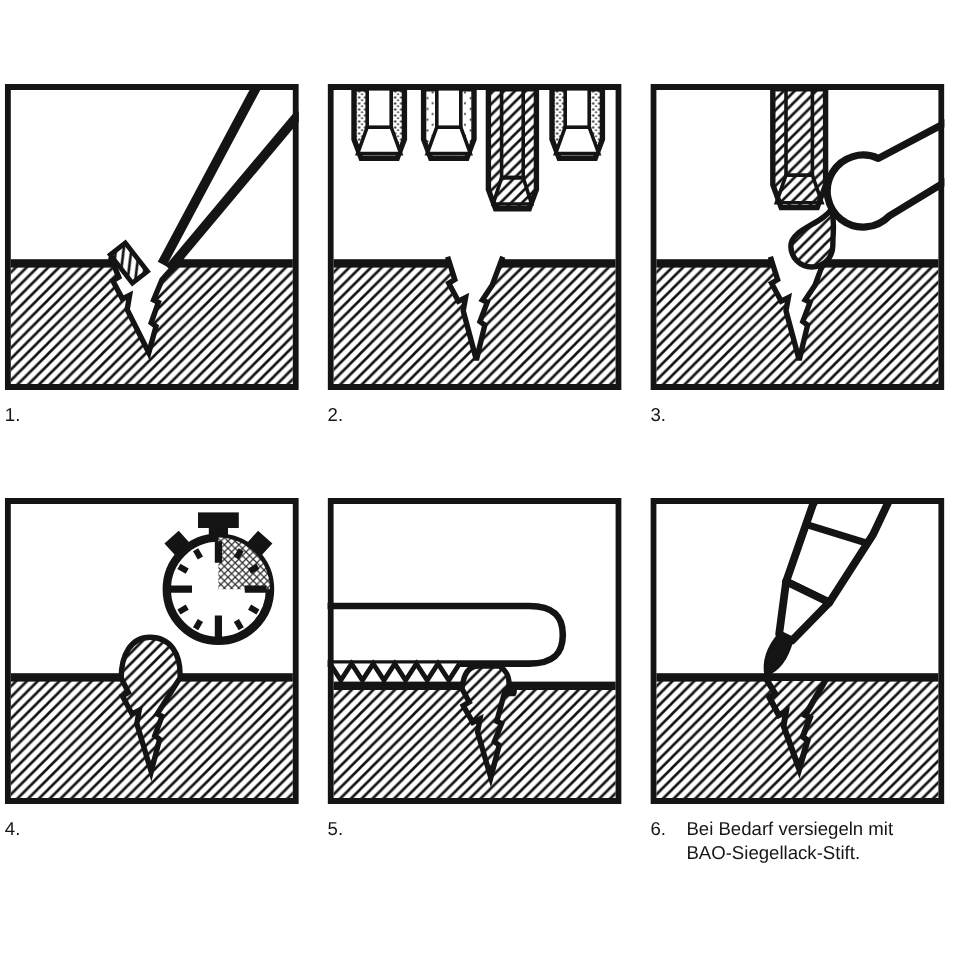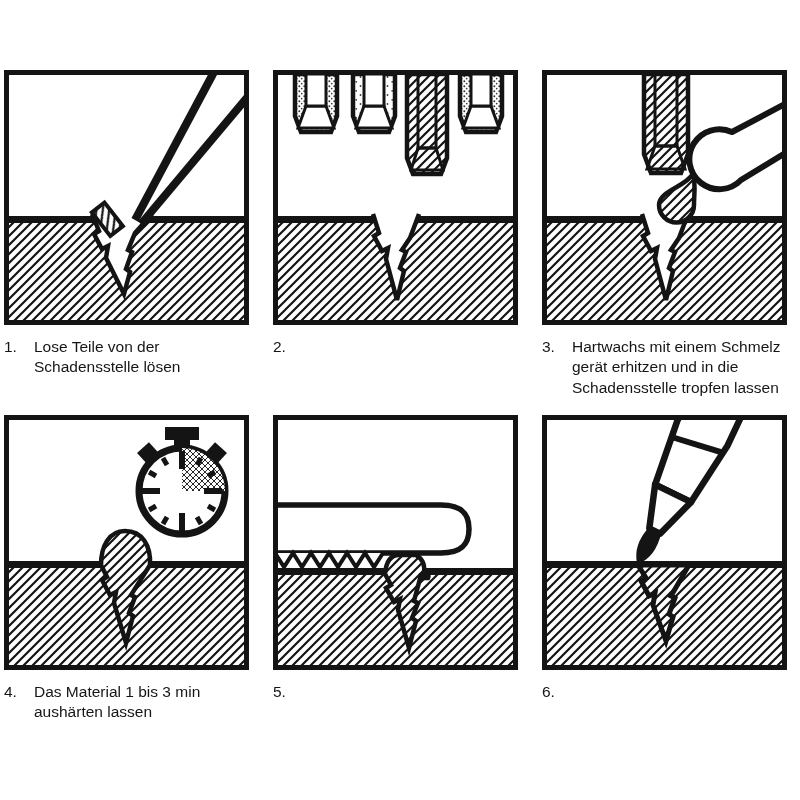--- a/index.html
+++ b/index.html
@@ -56,22 +56,20 @@
           <rect x="-8" y="-16" width="16" height="30" fill="url(#hatch)" stroke="#141414" stroke-width="4"></rect>
         </g>
         <g>
           <path d="M131,150 L210,2" stroke="#141414" stroke-width="8" fill="none"></path>
           <path d="M137,154 L246,24" stroke="#141414" stroke-width="8" fill="none"></path>
         </g>
         <rect x="2.5" y="2.5" width="240" height="250" fill="none" stroke="#141414" stroke-width="5"></rect>
       </svg>
       <figcaption class="caption">
         <span class="num">1.</span>
-        <span class="txt">Lose Teile von der
-Schadensstelle lösen</span>
       </figcaption>
     </figure>
 
     <figure class="cell">
       <svg width="245" height="255" viewBox="0 0 245 255">
         <rect x="0" y="0" width="245" height="255" fill="#ffffff"></rect>
         <g>
           <rect x="5" y="150" width="235" height="100" fill="url(#hatch)"></rect>
           <rect x="5" y="146" width="235" height="7" fill="#141414"></rect>
           <path d="M100,144 L106,163 L101,166 L109,181 L115,178 L113,189 L124,230 L131,201 L127,198 L133,182 L129,180 L137,168 L146,144 Z" fill="#ffffff"></path>
@@ -117,23 +115,20 @@
           <path d="M102,4 V84 L109,103 H139 L146,84 V4 Z" fill="url(#hatch)" stroke="#141414" stroke-width="4.5"></path>
           <path d="M113,76 L105,99 H143 L135,76 Z" fill="none" stroke="#141414" stroke-width="3"></path>
           <path d="M113,4 V76 H135 V4" fill="none" stroke="#141414" stroke-width="3"></path>
         </g>
         <path d="M258,26 L190,62 A30 30 0 1 0 199,110 L258,74 Z" fill="#ffffff" stroke="#141414" stroke-width="6" stroke-linejoin="round"></path>
         <path d="M151,104 C143,117 117,121 117,135 A17.5 17.5 0 1 0 152,135 C152,122 154,116 151,104 Z" fill="url(#hatch)" stroke="#141414" stroke-width="4.5"></path>
         <rect x="2.5" y="2.5" width="240" height="250" fill="none" stroke="#141414" stroke-width="5"></rect>
       </svg>
       <figcaption class="caption">
         <span class="num">3.</span>
-        <span class="txt">Hartwachs mit einem Schmelz
-gerät erhitzen und in die
-Schadensstelle tropfen lassen</span>
       </figcaption>
     </figure>
 
     <figure class="cell">
       <svg width="245" height="255" viewBox="0 0 245 255">
         <rect x="0" y="0" width="245" height="255" fill="#ffffff"></rect>
         <g>
           <rect x="5" y="150" width="235" height="100" fill="url(#hatch)"></rect>
           <rect x="5" y="146" width="235" height="7" fill="#141414"></rect>
           <path d="M97,150 L103,162 L98,165 L106,180 L112,177 L110,188 L122,228 L129,201 L125,198 L131,182 L127,180 L146,150 C147,130 138,116 121,116 C105,116 97,131 97,150 Z" fill="url(#hatch)" stroke="#141414" stroke-width="4.5"></path>
@@ -157,22 +152,20 @@
             <line x1="178" y1="38" x2="178" y2="46" stroke-width="5" transform="rotate(210 178 76)"></line>
             <line x1="178" y1="38" x2="178" y2="46" stroke-width="5" transform="rotate(240 178 76)"></line>
             <line x1="178" y1="38" x2="178" y2="46" stroke-width="5" transform="rotate(300 178 76)"></line>
             <line x1="178" y1="38" x2="178" y2="46" stroke-width="5" transform="rotate(330 178 76)"></line>
           </g>
         </g>
         <rect x="2.5" y="2.5" width="240" height="250" fill="none" stroke="#141414" stroke-width="5"></rect>
       </svg>
       <figcaption class="caption">
         <span class="num">4.</span>
-        <span class="txt">Das Material 1 bis 3 min
-aushärten lassen</span>
       </figcaption>
     </figure>
 
     <figure class="cell">
       <svg width="245" height="255" viewBox="0 0 245 255">
         <rect x="0" y="0" width="245" height="255" fill="#ffffff"></rect>
         <g>
           <rect x="5" y="157" width="235" height="93" fill="url(#hatch)"></rect>
           <rect x="5" y="153" width="235" height="7" fill="#141414"></rect>
           <path d="M112,159 L118,170 L113,173 L121,187 L127,184 L125,195 L136,233 L143,206 L139,203 L145,188 L141,186 L148,160 C153,157 157,159 155,163 L150,163 C153,152 150,144 143,140 L126,140 C117,140 113,148 112,159 Z" fill="url(#hatch)" stroke="#141414" stroke-width="4.5"></path>
@@ -199,17 +192,19 @@
         <g transform="translate(96,148) rotate(26)">
           <path d="M-19,-78 L-27,-145 L-26,-215 L28,-215 L29,-145 L21,-78 Z" fill="#ffffff" stroke="#141414" stroke-width="6.5" stroke-linejoin="round"></path>
           <path d="M-25,-128 L26,-136" fill="none" stroke="#141414" stroke-width="6"></path>
           <path d="M-5,-36 L-19,-78 L21,-78 L7,-36 Z" fill="#ffffff" stroke="#141414" stroke-width="6.5" stroke-linejoin="round"></path>
           <path d="M0,0 C-7,-9 -9,-22 -5,-36 L7,-36 C10,-22 8,-9 0,0 Z" fill="#141414" stroke="#141414" stroke-width="2" stroke-linejoin="round"></path>
         </g>
         <rect x="2.5" y="2.5" width="240" height="250" fill="none" stroke="#141414" stroke-width="5"></rect>
       </svg>
       <figcaption class="caption">
         <span class="num">6.</span>
+        <span class="txt">Bei Bedarf versiegeln mit
+BAO-Siegellack-Stift.</span>
       </figcaption>
     </figure>
 
   </div>
 </div>
 
 </body></html>

